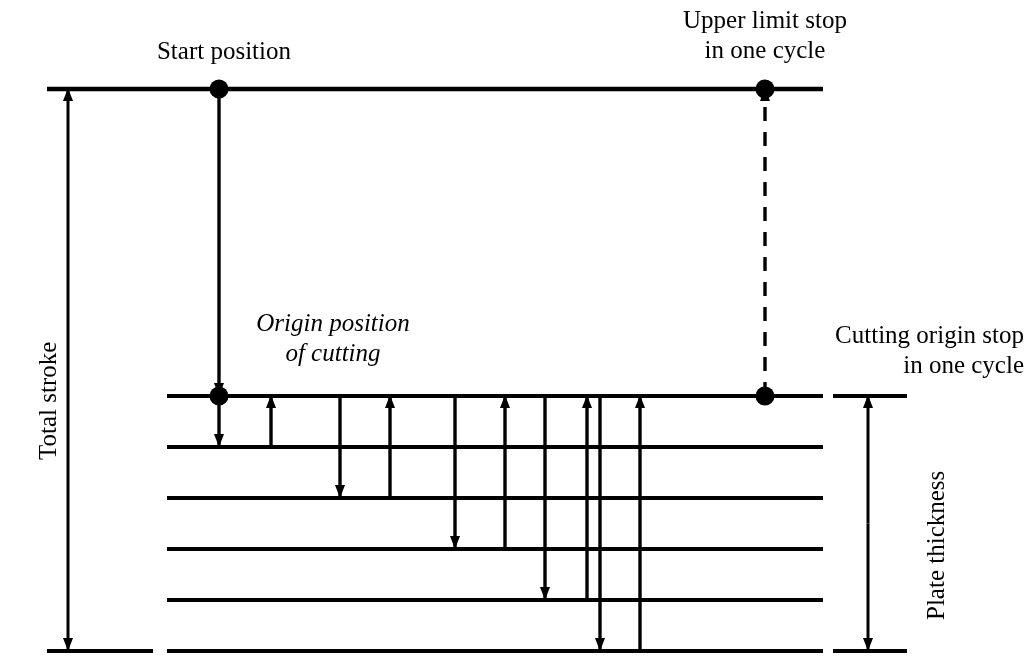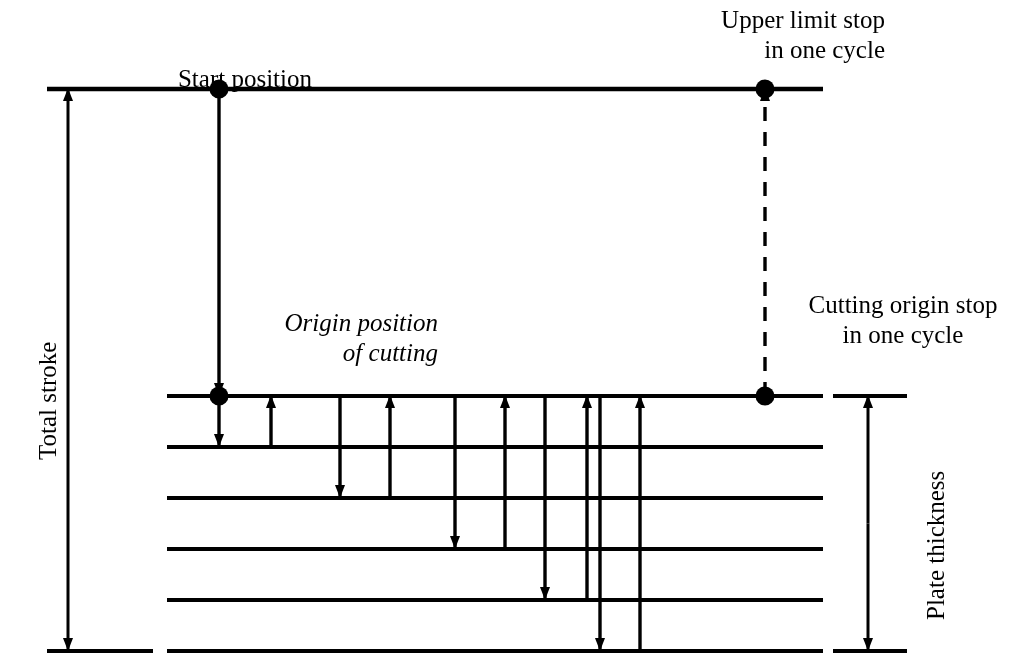--- a/index.html
+++ b/index.html
@@ -1,21 +1,21 @@
 <!DOCTYPE html>
 <html><head>
 <meta charset="utf-8">
 <style>
   html,body{margin:0;padding:0;background:#ffffff;}
   body{width:1024px;height:670px;position:relative;overflow:hidden;
        font-family:"Liberation Serif","DejaVu Serif",serif;color:#000;}
   #stage{position:absolute;left:0;top:0;width:1024px;height:670px;}
   svg{position:absolute;left:0;top:0;width:1024px;height:670px;}
   .lbl{position:absolute;color:#000;font-family:"Liberation Serif","DejaVu Serif",serif;
-       font-size:25px;line-height:30px;white-space:pre;text-align:right;}
+       font-size:25px;line-height:30px;white-space:pre;text-align:center;}
   .vlbl{position:absolute;font-family:"Liberation Serif","DejaVu Serif",serif;
         font-size:25px;white-space:nowrap;transform-origin:0 0;}
 </style>
 </head>
 <body>
 
 <div id="stage">
 
   <svg id="art" viewBox="0 0 1024 670" xmlns="http://www.w3.org/2000/svg" shape-rendering="geometricPrecision">
     <defs>
@@ -58,28 +58,28 @@
         <line x1="47" x2="153" y1="651" y2="651" stroke-width="4" stroke-linecap="butt"></line>
         <line x1="68" x2="68" y1="370" y2="89" stroke-width="3" stroke-linecap="butt" marker-end="url(#arrUp)"></line>
         <line x1="68" x2="68" y1="370" y2="651" stroke-width="3" stroke-linecap="butt" marker-end="url(#arrDown)"></line>
         <line x1="833" x2="907" y1="396" y2="396" stroke-width="4" stroke-linecap="butt"></line>
         <line x1="833" x2="907" y1="651" y2="651" stroke-width="4" stroke-linecap="butt"></line>
         <line x1="868" x2="868" y1="523.5" y2="396" stroke-width="3" stroke-linecap="butt" marker-end="url(#arrUp)"></line>
         <line x1="868" x2="868" y1="523.5" y2="651" stroke-width="3" stroke-linecap="butt" marker-end="url(#arrDown)"></line>
       </g>
   </svg>
 
-  <div class="lbl" style="left:112px;top:36px;width:200px;margin-top:28px;">Start position</div>
+  <div class="lbl" style="left:124px;top:36px;width:200px;">Start position</div>
 
   <div class="lbl" style="left:645px;top:5px;width:240px;">Upper limit stop
 in one cycle</div>
 
   <div class="lbl" style="left:228px;top:308px;width:210px;font-style:italic;">Origin position
 of cutting</div>
 
-  <div class="lbl" style="left:782px;top:290px;width:242px;text-align:center;">Cutting origin stop
+  <div class="lbl" style="left:782px;top:320px;width:242px;text-align:right;">Cutting origin stop
 in one cycle</div>
 
   <div class="vlbl" style="left:34px;top:460px;transform:rotate(-90deg);">Total stroke</div>
 
   <div class="vlbl" style="left:922px;top:620px;transform:rotate(-90deg);">Plate thickness</div>
 
 </div>
 
 </body></html>

